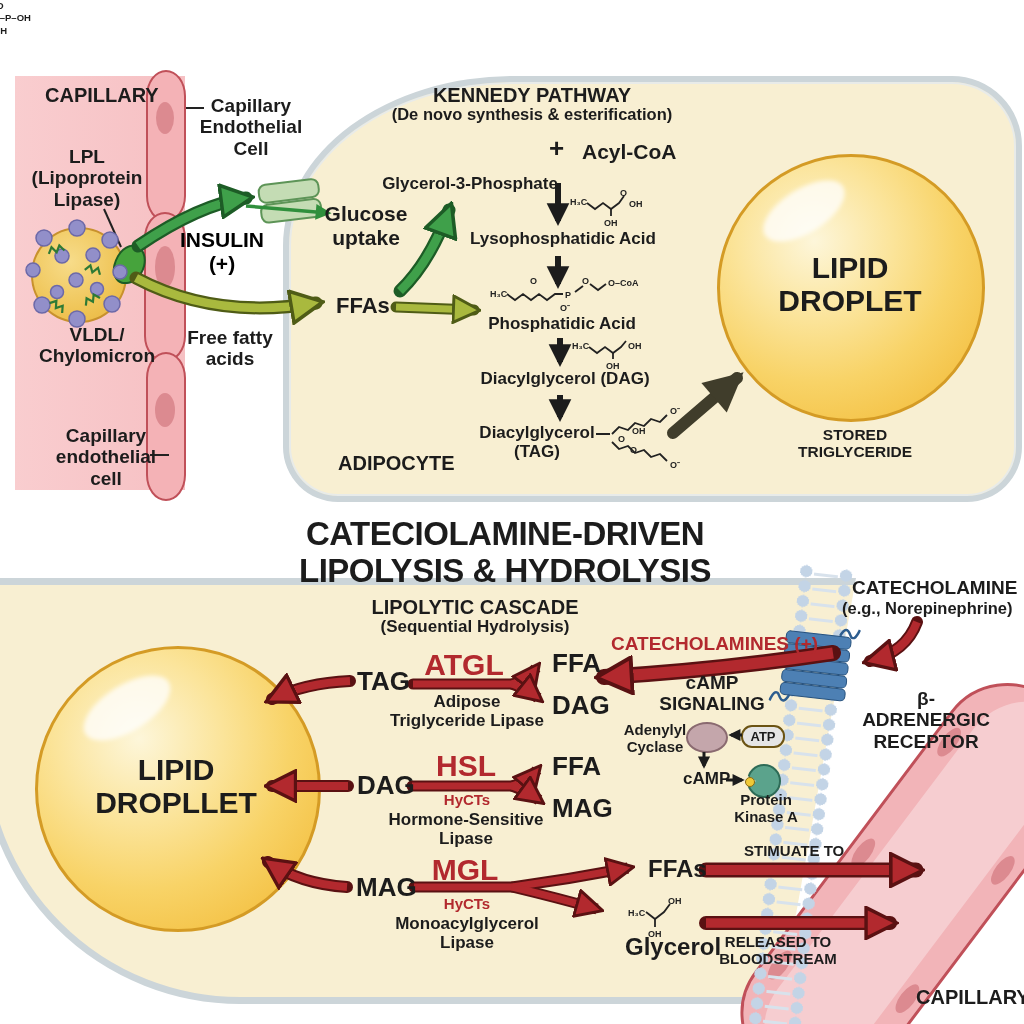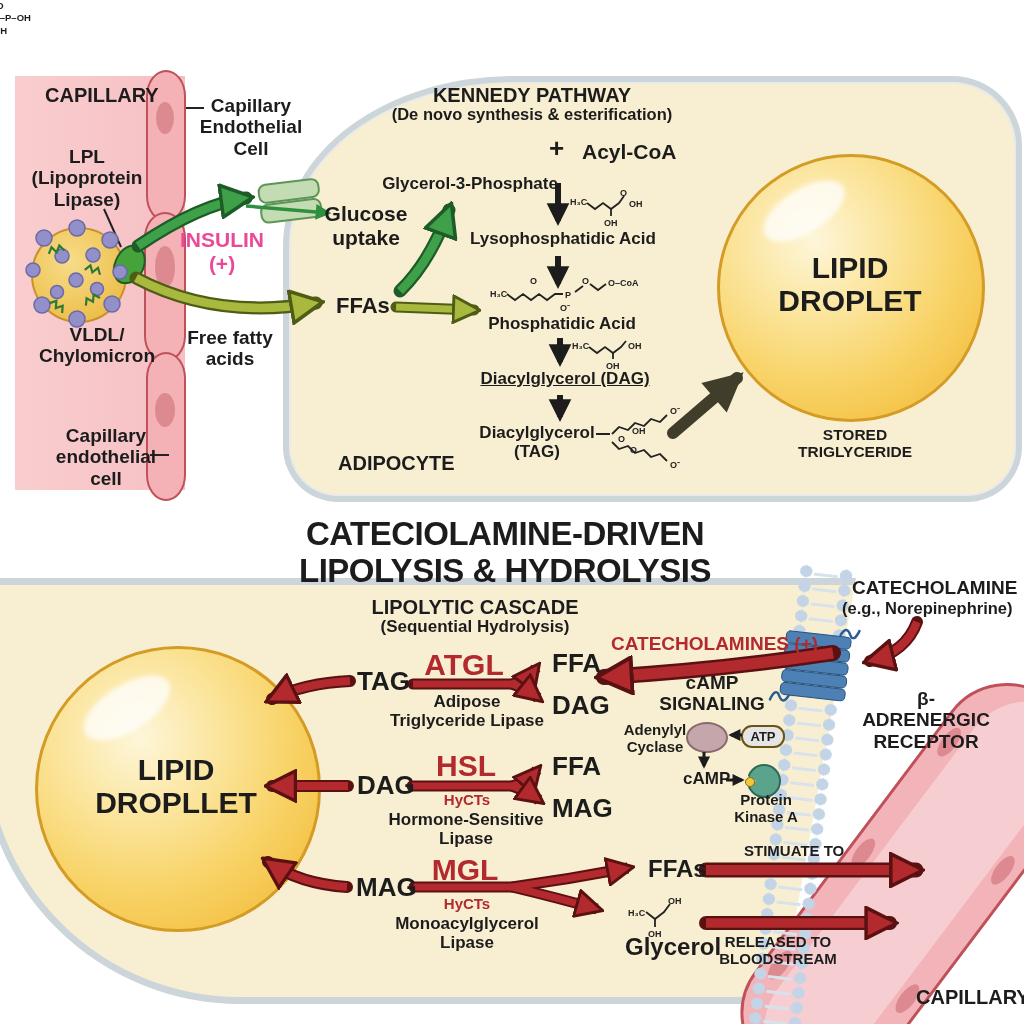--- a/index.html
+++ b/index.html
@@ -2,21 +2,21 @@
 <html><head>
 <meta charset="utf-8">
 <style>
   html,body{margin:0;padding:0;}
   #stage{position:relative;width:1024px;height:1024px;background:#ffffff;overflow:hidden;
          font-family:"Liberation Sans",sans-serif;color:#1c1c1c;}
   .abs{position:absolute;}
   .t{position:absolute;font-weight:700;white-space:pre-line;line-height:1.12;color:#1c1c1c;}
   .c{transform:translateX(-50%);text-align:center;}
   .red{color:#b2292e;}
-  .green{color:#ec4899;}
+  .green{color:#000000;}
   
   .capband{left:15px;top:76px;width:170px;height:414px;background:linear-gradient(90deg,#f9cdcf,#f6c0c3);z-index:10;}
   .wallcell{position:absolute;background:#f4b2b6;border:2px solid #c05059;border-radius:50%/26px;z-index:11;}
   .nucleus{position:absolute;background:#dc8a90;border-radius:50%;z-index:12;}
   
   .adipo-top{left:283px;top:76px;width:727px;height:414px;background:#f8efd2;border:6px solid #ccd5d9;
     box-shadow:inset 0 0 0 2px #e8ebe9;border-radius:230px 70px 55px 55px / 170px 70px 55px 55px;z-index:9;}
   .adipo-bot{left:-20px;top:578px;width:870px;height:412px;background:#f8efd2;border:7px solid #ccd5d9;
     border-radius:0 0 70px 260px;clip-path:polygon(0 0,876px 0,800px 426px,0 426px);z-index:9;}
   
@@ -319,21 +319,21 @@
 uptake</div>
   <div class="t lab" style="left:336px;top:294px;font-size:22px;">FFAs</div>
 
   <div class="t c lab" style="left:532px;top:84px;font-size:20px;">KENNEDY PATHWAY</div>
   <div class="t c lab" style="left:532px;top:105px;font-size:16.5px;">(De novo synthesis &amp; esterification)</div>
   <div class="t lab" style="left:549px;top:134px;font-size:26px;">+</div>
   <div class="t lab" style="left:582px;top:140px;font-size:21px;">Acyl-CoA</div>
   <div class="t c lab" style="left:470px;top:174px;font-size:17px;">Glycerol-3-Phosphate</div>
   <div class="t c lab" style="left:563px;top:229px;font-size:17px;">Lysophosphatidic Acid</div>
   <div class="t c lab" style="left:562px;top:314px;font-size:17px;">Phosphatidic Acid</div>
-  <div class="t c lab" style="left:565px;top:369px;font-size:17px;text-decoration:underline;">Diacylglycerol (DAG)</div>
+  <div class="t c lab" style="left:565px;top:369px;font-size:17px;">Diacylglycerol (DAG)</div>
   <div class="t c lab" style="left:537px;top:423px;font-size:17px;">Diacylglycerol
 (TAG)</div>
   <div class="t lab" style="left:338px;top:452px;font-size:20px;">ADIPOCYTE</div>
 
   <div class="t c lab" style="left:850px;top:251px;font-size:30px;line-height:1.1;">LIPID
 DROPLET</div>
   <div class="t c lab" style="left:855px;top:426px;font-size:15.5px;">STORED TRIGLYCERIDE</div>
 
   <div class="t c lab" style="left:505px;top:516px;font-size:33px;letter-spacing:-0.5px;">CATECIOLAMINE-DRIVEN LIPOLYSIS &amp; HYDROLYSIS</div>
 

